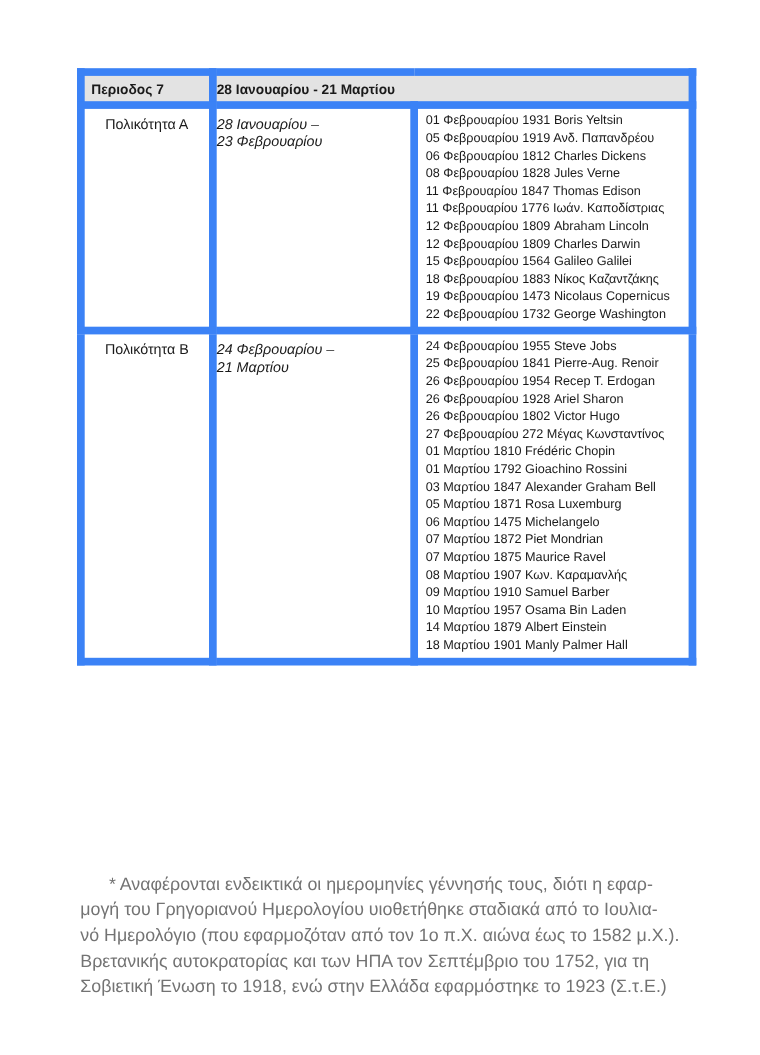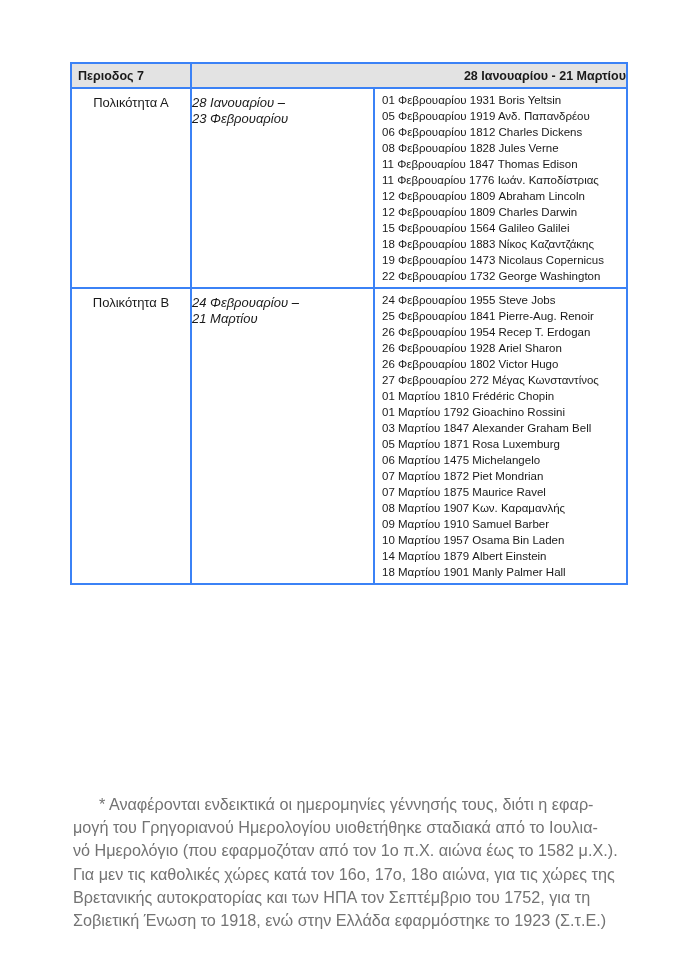--- a/index.html
+++ b/index.html
@@ -18,41 +18,41 @@
   .periods-table {
     position: absolute;
     left: 70px;
     top: 62px;
     width: 556px;
     border-collapse: collapse;
     table-layout: fixed;
     font-size: 12px;
   }
   .periods-table td, .periods-table th {
-    border: 2px solid #3b82f6;
+    border: 7px solid #3b82f6;
     vertical-align: top;
     padding: 0;
   }
   .periods-table col.c1 { width: 120px; }
   .periods-table col.c2 { width: 183px; }
   .periods-table col.c3 { width: 253px; }
 
   .head-row th {
     background: #e3e3e3;
     height: 23px;
     font-weight: bold;
     font-size: 12.5px;
     vertical-align: middle;
   }
   .head-left {
     text-align: left;
     padding-left: 6px !important;
   }
   .head-right {
-    text-align: right;
+    text-align: left;
   }
   .group-label {
     text-align: center;
     font-size: 13px;
     padding-top: 6px !important;
     margin-left: 22px;
   }
   .range-label {
     font-size: 13px;
     line-height: 16px;
@@ -150,16 +150,15 @@
           <span class="birth-item">18 Μαρτίου 1901 Manly Palmer Hall</span>
         </td>
   </tr>
 </tbody>
   </table>
 
 <div class="footnote">
   <span class="line first">* Αναφέρονται ενδεικτικά οι ημερομηνίες γέννησής τους, διότι η εφαρ-</span>
   <span class="line">μογή του Γρηγοριανού Ημερολογίου υιοθετήθηκε σταδιακά από το Ιουλια-</span>
   <span class="line">νό Ημερολόγιο (που εφαρμοζόταν από τον 1ο π.Χ. αιώνα έως το 1582 μ.Χ.).</span>
-  <span class="line">Για μεν τις καθολικές χώρες κατά τον 16ο, 17ο, 18ο αιώνα, για τις χώρες της</span>
   <span class="line">Βρετανικής αυτοκρατορίας και των ΗΠΑ τον Σεπτέμβριο του 1752, για τη</span>
   <span class="line">Σοβιετική Ένωση το 1918, ενώ στην Ελλάδα εφαρμόστηκε το 1923 (Σ.τ.Ε.)</span>
 </div>
 
 </body></html>

